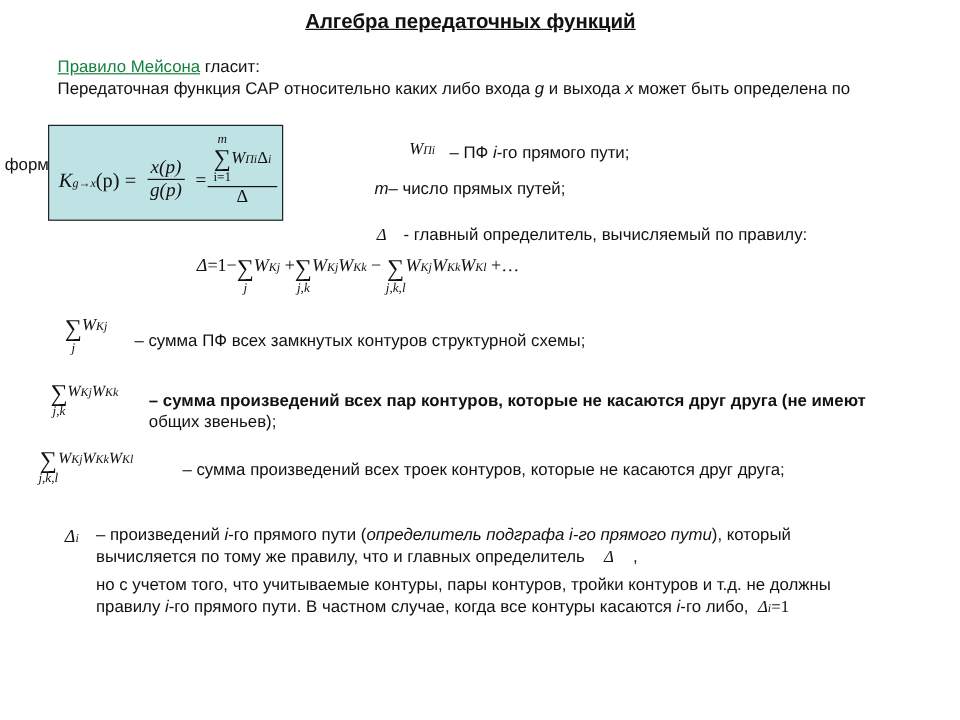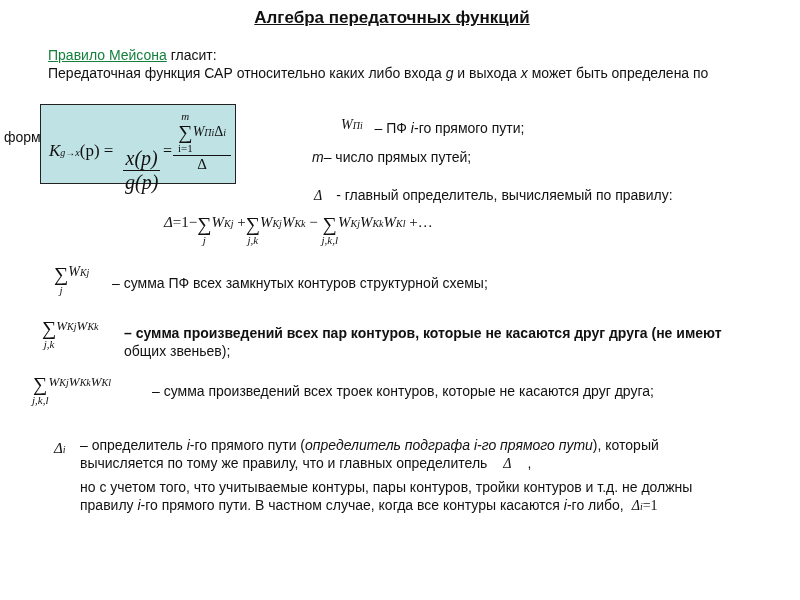--- a/index.html
+++ b/index.html
@@ -38,21 +38,21 @@
 </div>
 <div class="abs p" style="left:48px; top:64px; white-space:nowrap;">
   <span>Передаточная функция САР относительно каких либо входа </span><span class="it">g</span><span> и выхода </span><span class="it">x</span><span> может быть определена по</span>
 </div>
 <div class="abs p" style="left:4px; top:82px;margin-top:46px;">формуле:</div>
 
 <div class="abs formula-box">
   <div class="math" style="position:absolute; left:8px; top:36px; font-size:17px; white-space:nowrap;">
     <span>K</span><span class="sub">g→x</span><span style="font-style:normal">(p) =</span>
   </div>
-  <div class="math frac" style="position:absolute; left:82px; top:42px; font-size:20px;">
+  <div class="math frac" style="position:absolute; left:82px; top:26px; font-size:16px;">
     <span class="num">x(p)</span>
     <span class="den">g(p)</span>
   </div>
   <div class="math" style="position:absolute; left:122px; top:37px; font-style:normal; font-size:16px;">=</div>
   <div style="position:absolute; left:132px; top:6px; width:58px;">
     <div class="math" style="text-align:center; white-space:nowrap;">
       <span style="display:inline-block; vertical-align:middle; text-align:center;">
         <span class="lim">m</span>
         <span class="sum">∑</span>
         <span class="lim" style="font-style:normal">i=1</span>
@@ -93,21 +93,21 @@
 
 <div class="abs math" style="left:32px; top:374px; font-size:13px; white-space:nowrap;">
   <span style="display:inline-block;text-align:center;vertical-align:top;"><span class="sum">∑</span><span class="lim">j,k,l</span></span><span>W</span><span class="sub">Kj</span><span>W</span><span class="sub">Kk</span><span>W</span><span class="sub">Kl</span>
 </div>
 <div class="abs p" style="left:152px; top:382px; white-space:nowrap;">– сумма произведений всех троек контуров, которые не касаются друг друга;</div>
 
 <div class="abs math" style="left:54px; top:440px; font-size:15px;text-align:center;">
   <span>Δ</span><span class="sub">i</span>
 </div>
 <div class="abs p" style="left:80px; top:436px; white-space:nowrap;">
-  <span>– определитель </span><span class="it">i</span><span>-го прямого пути (</span><span class="it">определитель подграфа i-го прямого пути</span><span>), который</span>
+  <span>– произведений </span><span class="it">i</span><span>-го прямого пути (</span><span class="it">определитель подграфа i-го прямого пути</span><span>), который</span>
 </div>
 <div class="abs p" style="left:80px; top:454px; white-space:nowrap;">
   <span>вычисляется по тому же правилу, что и главных определитель</span><span class="math" style="margin-left:16px; margin-right:16px;">Δ</span><span>,</span>
 </div>
 <div class="abs p" style="left:80px; top:478px; white-space:nowrap;">но с учетом того, что учитываемые контуры, пары контуров, тройки контуров и т.д. не должны</div>
 <div class="abs p" style="left:80px; top:496px; white-space:nowrap;">
   <span>правилу </span><span class="it">i</span><span>-го прямого пути. В частном случае, когда все контуры касаются </span><span class="it">i</span><span>-го либо,</span>
   <span class="math" style="margin-left:4px">Δ</span><span class="math sub">i</span><span class="serif">=1</span>
 </div>
 

